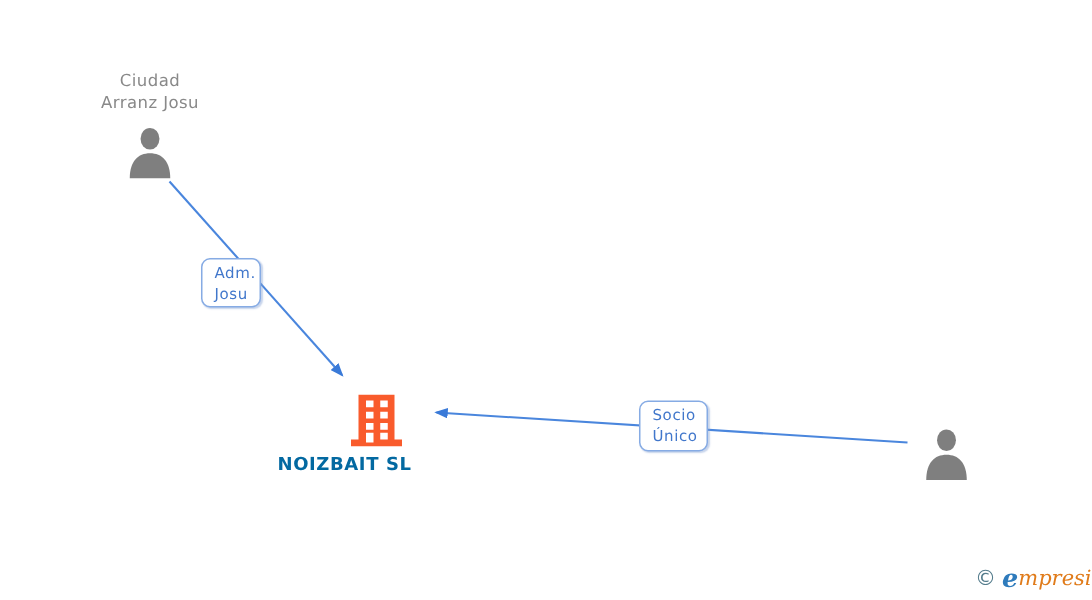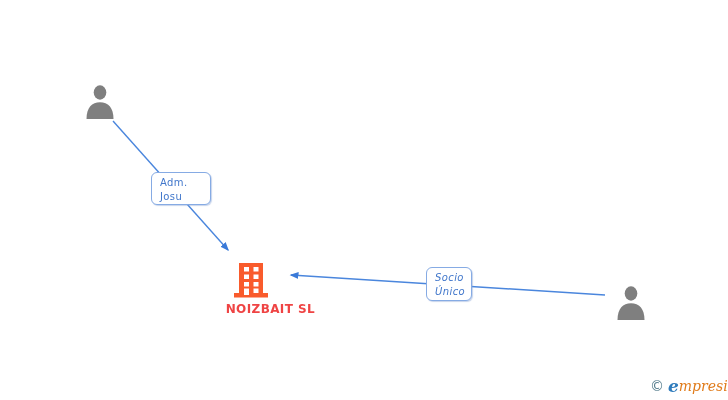--- a/index.html
+++ b/index.html
@@ -24,24 +24,24 @@
     font-size: 11px;
     line-height: 15px;
     color: #898989;
     letter-spacing: 0.3px;
   }
   .person-icon { position: absolute; }
   .company-icon { position: absolute; }
   .company-label {
     position: absolute;
     width: 130px;
-    text-align: right;
+    text-align: left;
     font-size: 12px;
     font-weight: bold;
-    color: #ef4444;
+    color: #0369a1;
     letter-spacing: 0.4px;
   }
   .relation-box {
     position: absolute;
     background: #ffffff;
     border: 1px solid #86abe4;
     border-radius: 6px;
     box-shadow: 1px 1px 1px rgba(130,160,210,0.45);
     padding: 3px 4px 2px 8px;
     font-size: 10px;
@@ -89,49 +89,53 @@
   <svg id="edges" viewBox="0 0 728 400">
     <defs>
       <marker id="arrow" markerWidth="9" markerHeight="7" refX="7.5" refY="3.5" orient="auto" markerUnits="userSpaceOnUse">
         <polygon points="0,0 9,3.5 0,7" fill="#3a7ad8"></polygon>
       </marker>
     </defs>
     <line x1="113" y1="121" x2="228" y2="250" stroke="#4a86dd" stroke-width="1.4" marker-end="url(#arrow)"></line>
     <line x1="605" y1="295" x2="291" y2="275" stroke="#4a86dd" stroke-width="1.4" marker-end="url(#arrow)"></line>
   </svg>
 
+  <div class="person-label" style="left:35px; top:46px;">
+    <div>Ciudad</div>
+    <div>Arranz Josu</div>
+  </div>
   <div class="person-icon node" style="left:85px; top:85px;">
     <svg width="30" height="34" viewBox="0 0 30 34">
       <ellipse cx="15" cy="7.5" rx="6.3" ry="7.2" fill="#7f7f7f"></ellipse>
       <path d="M1.5,34 C1.5,22.5 7,17.2 15,17.2 C23,17.2 28.5,22.5 28.5,34 Z" fill="#7f7f7f"></path>
     </svg>
   </div>
 
-  <div class="relation-box" style="left:151px; top:172px; width:60px; height:33px;">
+  <div class="relation-box" style="left:134px; top:172px; width:40px; height:33px;">
     <div>Adm.</div>
     <div>Josu</div>
   </div>
 
   <div class="company-icon node" style="left:233px; top:263px;">
     <svg width="36" height="35" viewBox="0 0 36 35">
       <rect x="6" y="0" width="24" height="32" fill="#f95b2c"></rect>
       <rect x="1" y="30" width="34" height="4.5" fill="#f95b2c"></rect>
       <rect x="11" y="4" width="5" height="4.5" fill="#ffffff"></rect>
       <rect x="20.5" y="4" width="5" height="4.5" fill="#ffffff"></rect>
       <rect x="11" y="11.5" width="5" height="4.5" fill="#ffffff"></rect>
       <rect x="20.5" y="11.5" width="5" height="4.5" fill="#ffffff"></rect>
       <rect x="11" y="19" width="5" height="4.5" fill="#ffffff"></rect>
       <rect x="20.5" y="19" width="5" height="4.5" fill="#ffffff"></rect>
       <rect x="11" y="25.5" width="5" height="6.5" fill="#ffffff"></rect>
       <rect x="20.5" y="25.5" width="5" height="4.5" fill="#ffffff"></rect>
     </svg>
   </div>
   <div class="company-label" style="left:185px; top:302px;">NOIZBAIT SL</div>
 
-  <div class="relation-box" style="left:426px; top:267px; width:46px; height:34px;font-style:italic;">
+  <div class="relation-box" style="left:426px; top:267px; width:46px; height:34px;">
     <div>Socio</div>
     <div>Único</div>
   </div>
 
   <div class="person-icon node" style="left:616px; top:286px;">
     <svg width="30" height="34" viewBox="0 0 30 34">
       <ellipse cx="15" cy="7.5" rx="6.3" ry="7.2" fill="#7f7f7f"></ellipse>
       <path d="M1.5,34 C1.5,22.5 7,17.2 15,17.2 C23,17.2 28.5,22.5 28.5,34 Z" fill="#7f7f7f"></path>
     </svg>
   </div>

